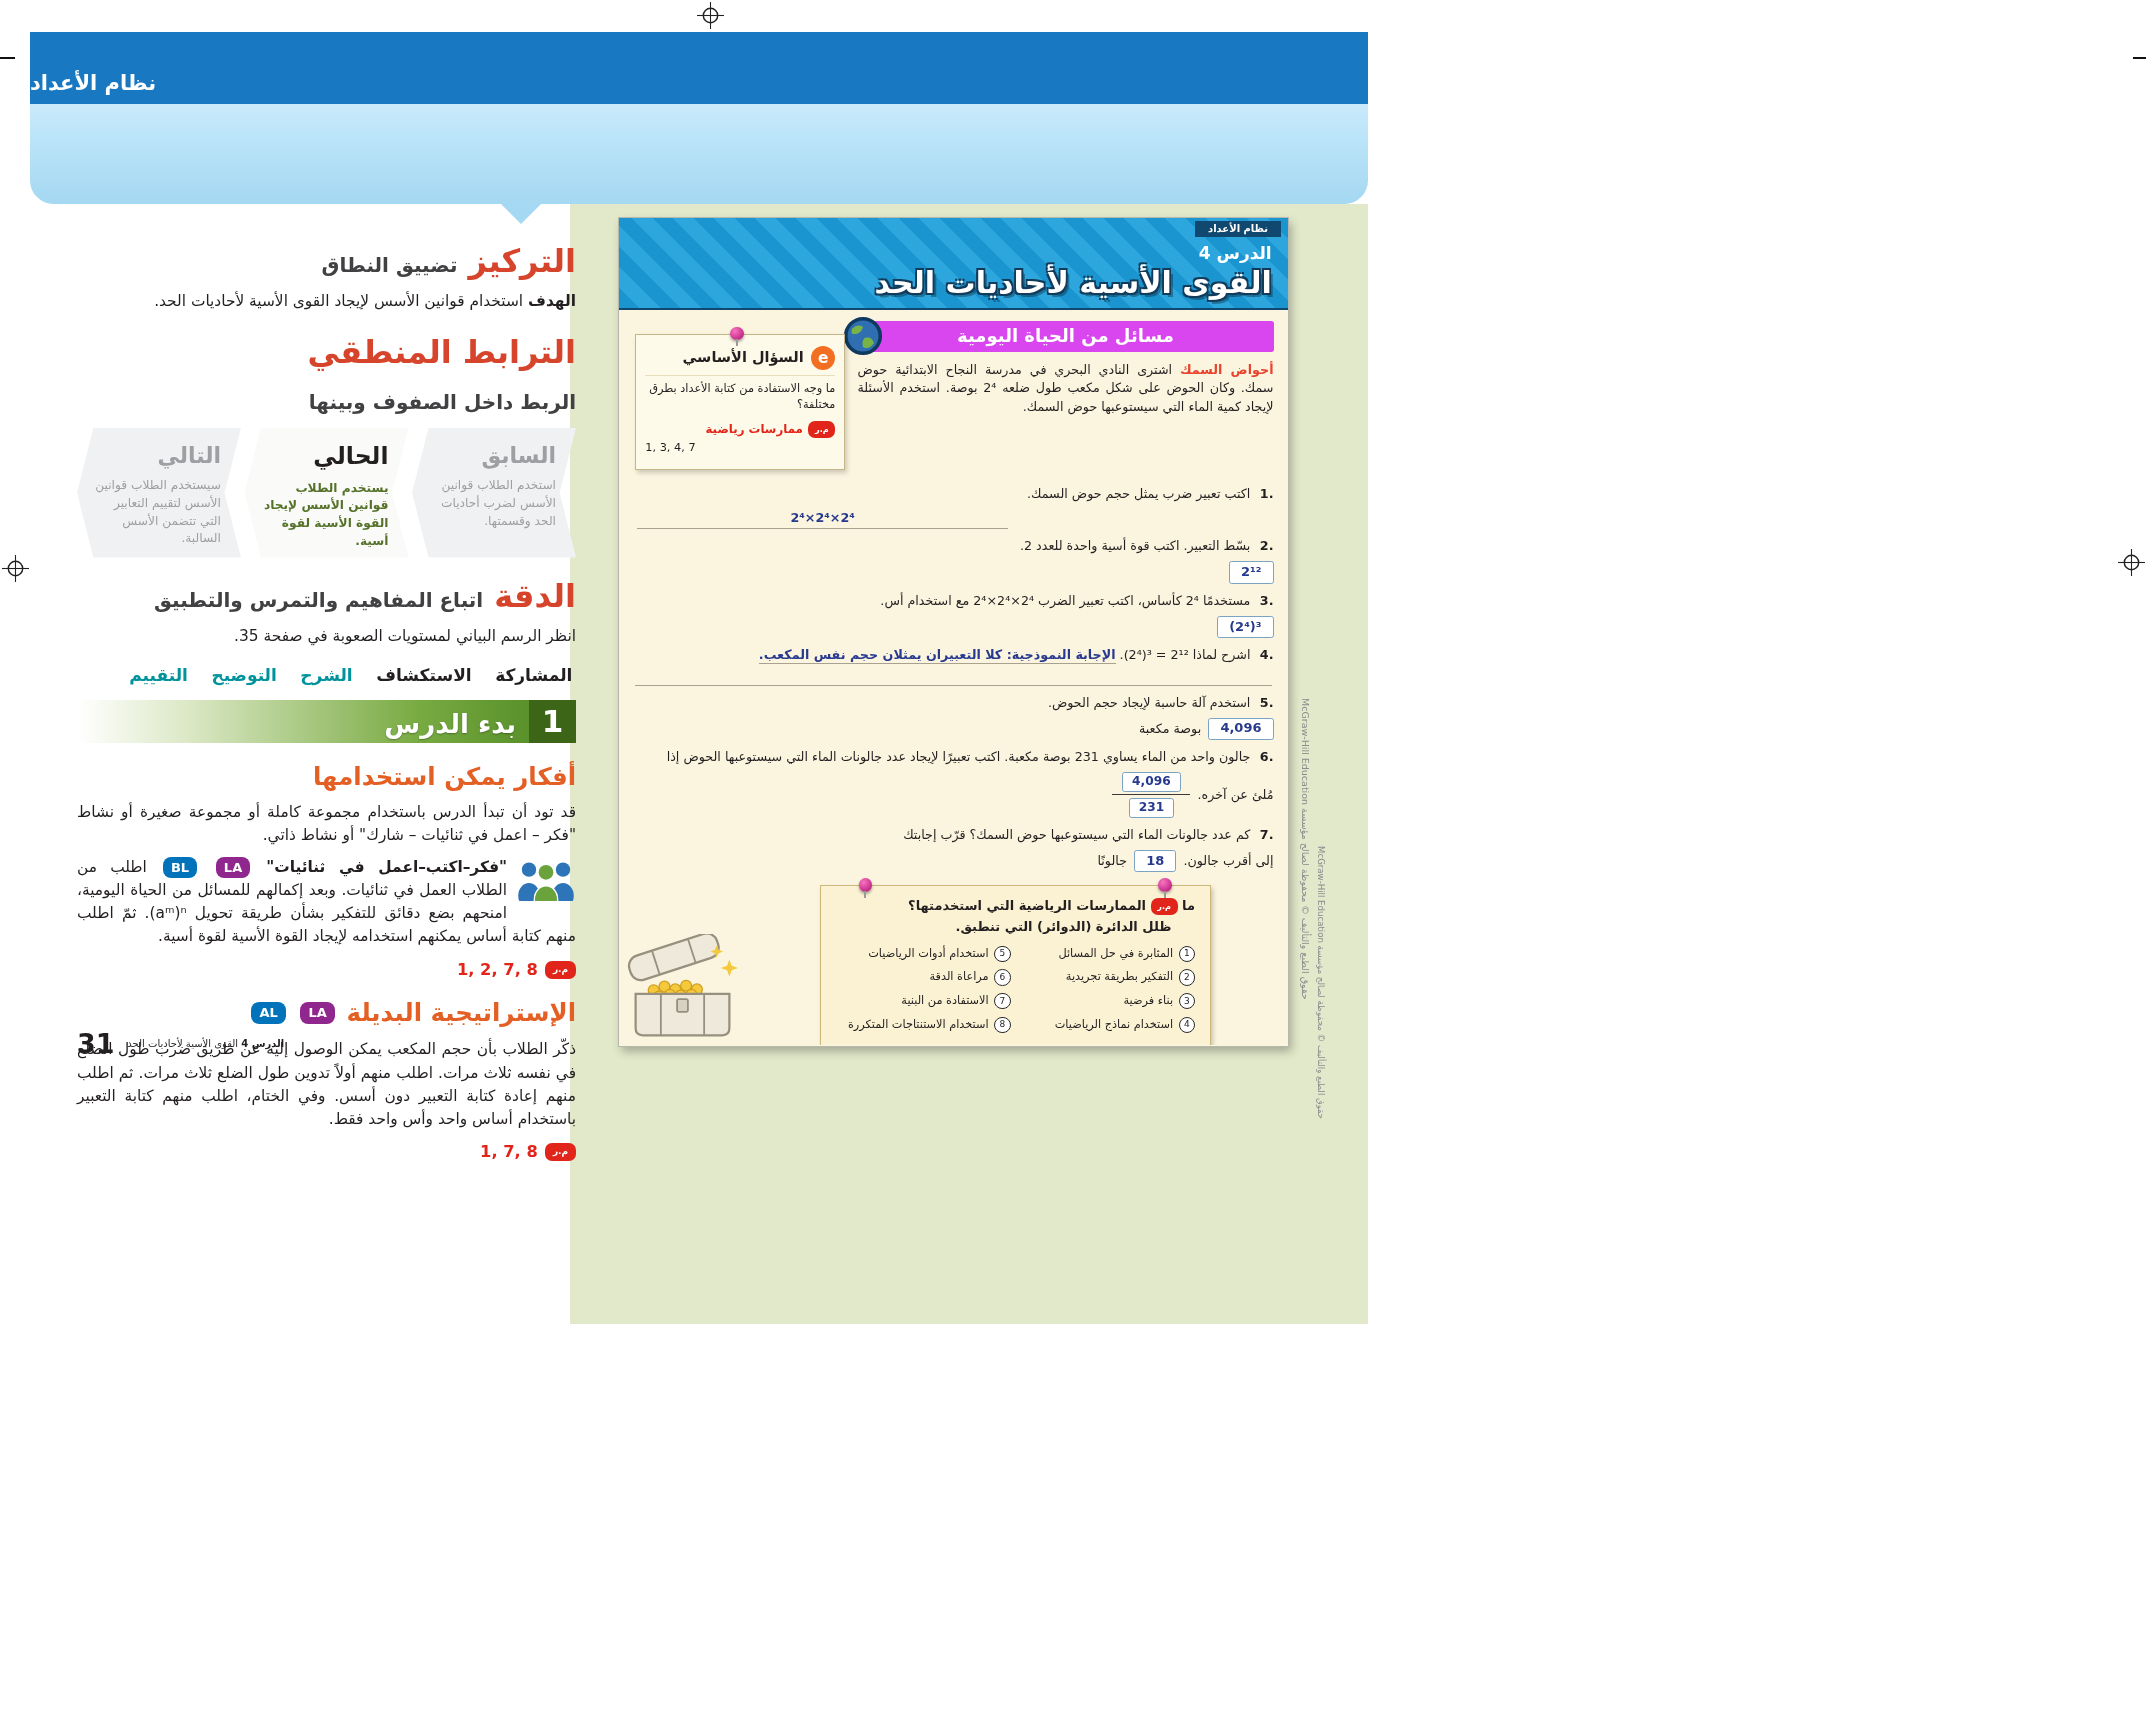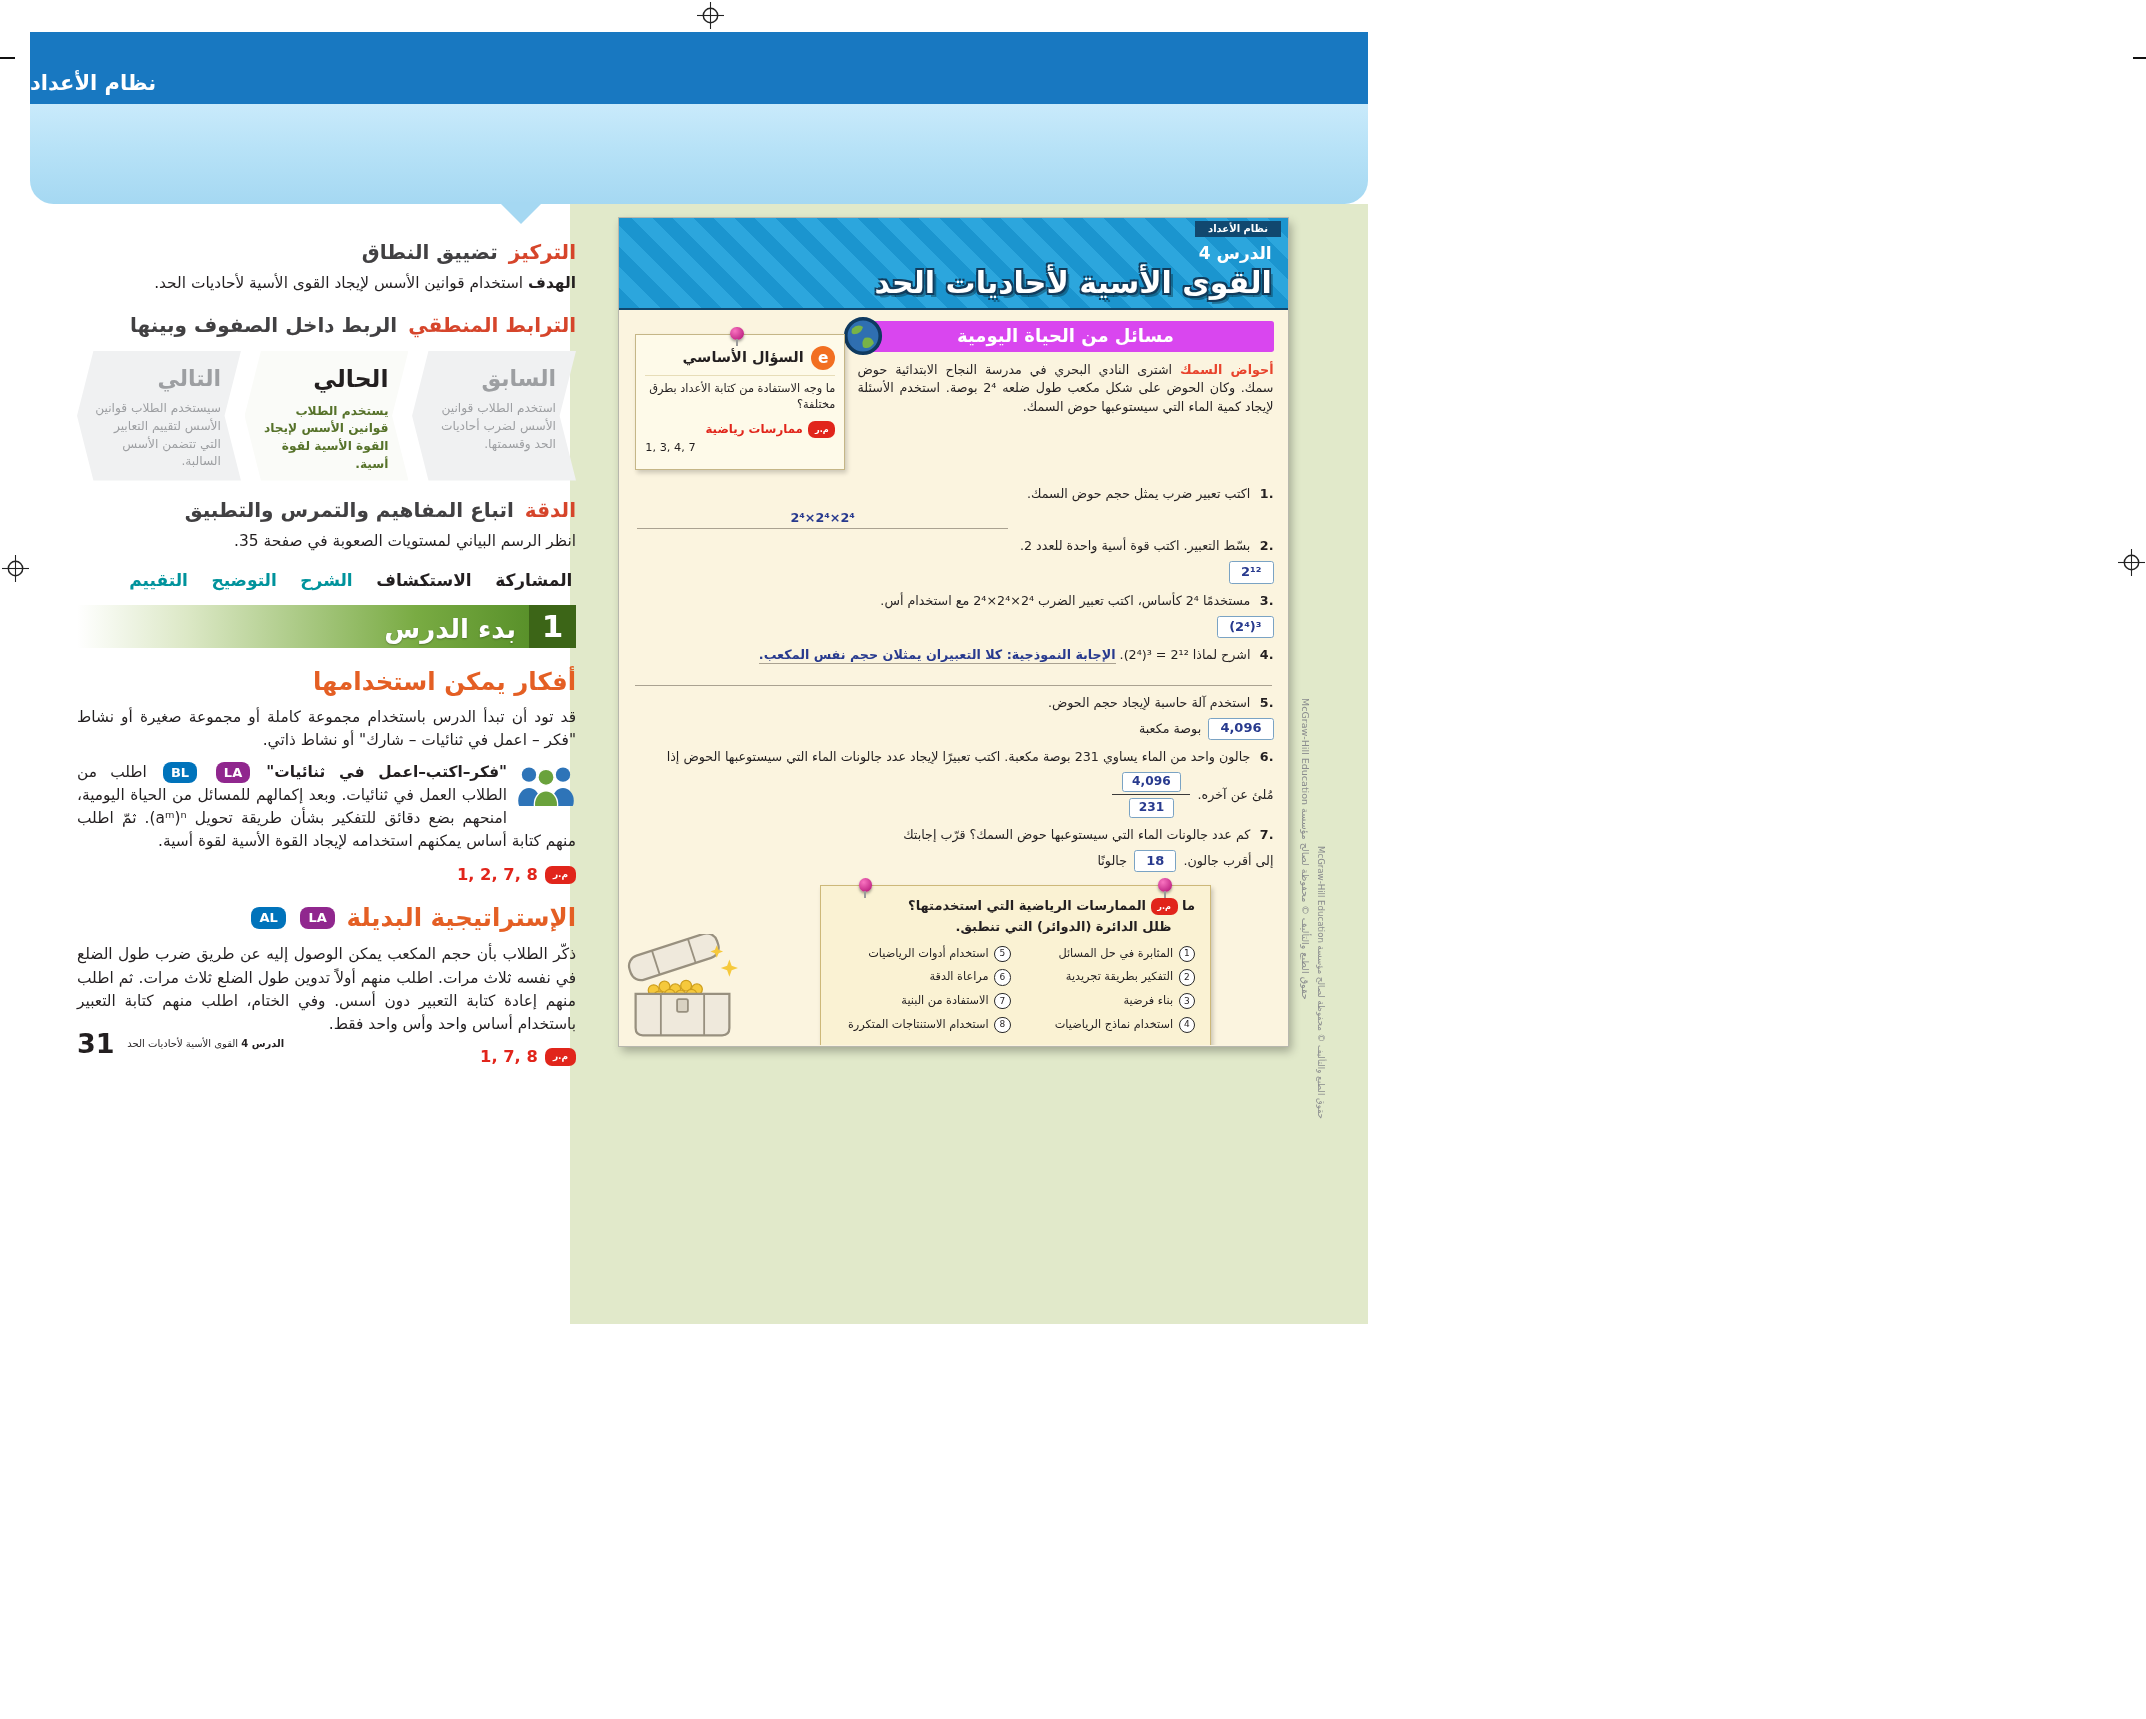--- a/index.html
+++ b/index.html
@@ -27,21 +27,21 @@
          border-left:22px solid transparent;border-right:22px solid transparent;
          border-top:22px solid #a5d8f2;}
   .green-panel{position:absolute;left:570px;top:204px;width:798px;height:1445px;
                background:#e1e9ca;border-radius:0 0 9px 9px;}
 
   
   .teacher-col{position:absolute;left:77px;top:237px;width:499px;direction:rtl;
                font-size:15.4px;line-height:1.5;text-align:justify;color:#231f20;}
   .t-heading{margin:14.5px 0 5.4px;display:flex;align-items:baseline;gap:11px;flex-wrap:wrap;}
   .t-heading.first{margin-top:0;}
-  .h-red{color:#d6452b;font-weight:bold;font-size:20px;}
+  .h-red{color:#d6452b;font-weight:bold;font-size:32px;}
   .h-sub{color:#414042;font-weight:bold;font-size:20px;}
   .h-orange{color:#e45f24;font-weight:bold;font-size:24.4px;}
   .t-body{margin:0 0 9px;}
   .goal-label{font-weight:bold;}
 
   .chevron-row{display:flex;gap:3.6px;margin:11px 0 3.6px;}
   .chev{position:relative;flex:1;padding:11px 20px 7.2px 12.7px;}
   .chev::before{content:"";position:absolute;inset:0;background:#f0f1f2;
       clip-path:polygon(0 50%,10% 0,100% 0,90% 50%,100% 100%,10% 100%);}
   .chev.current::before{background:#fafbf8;}

